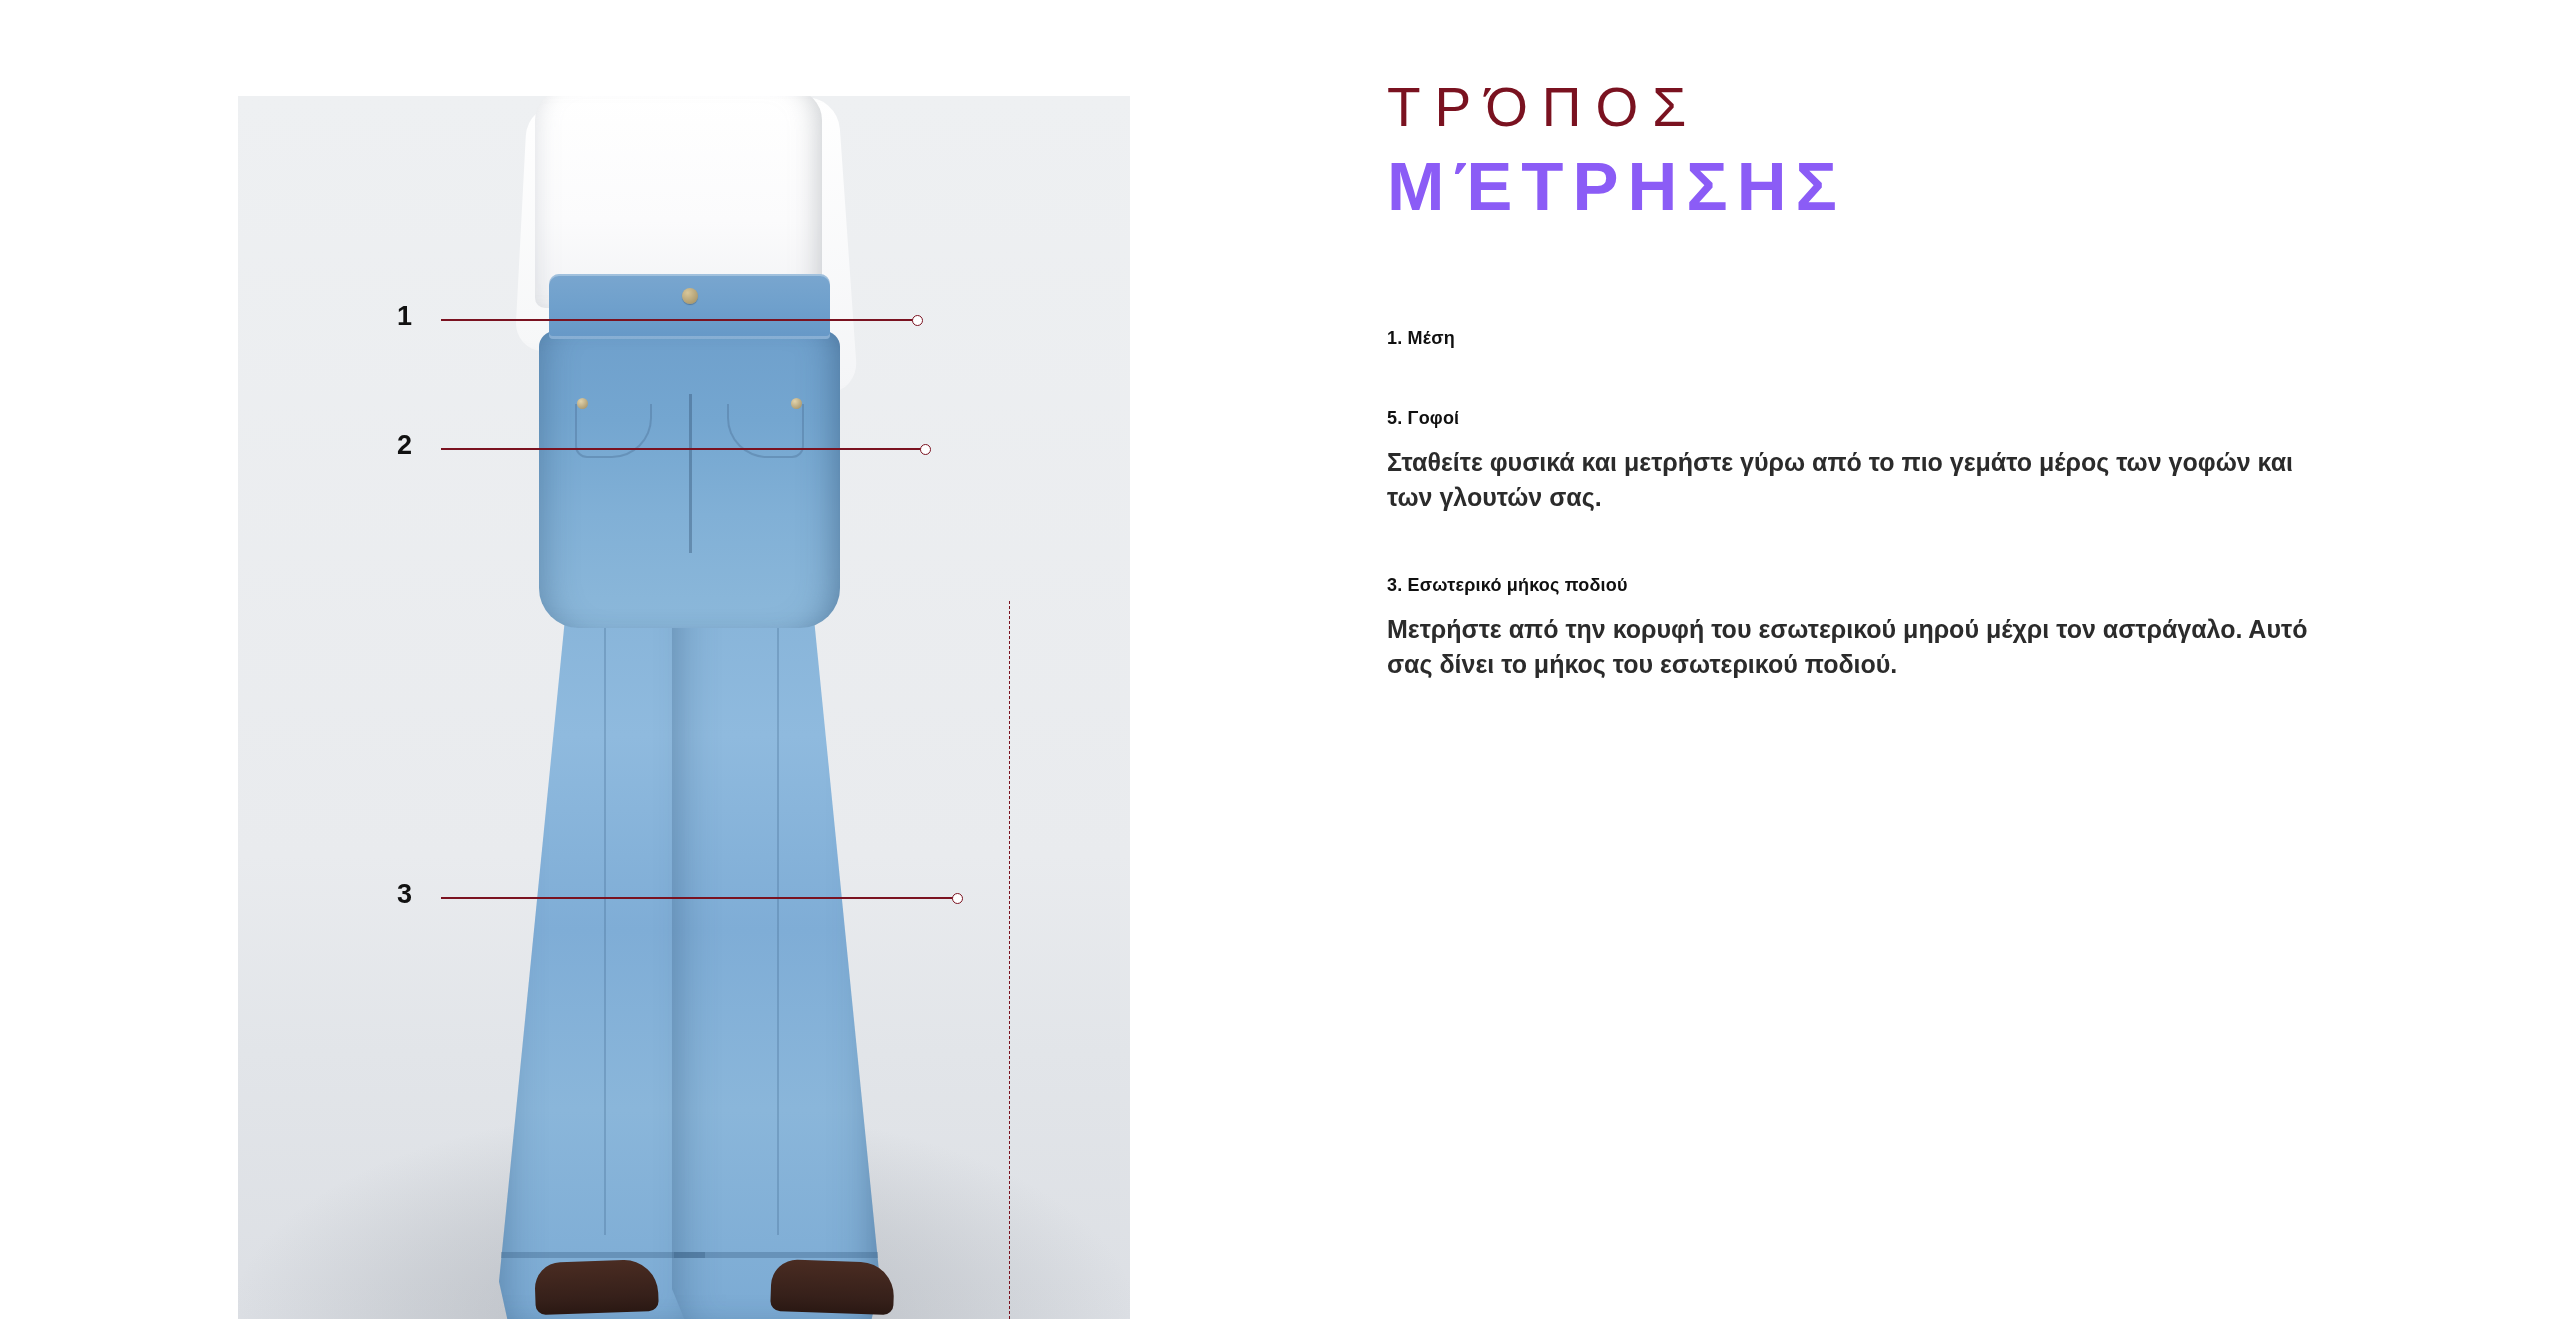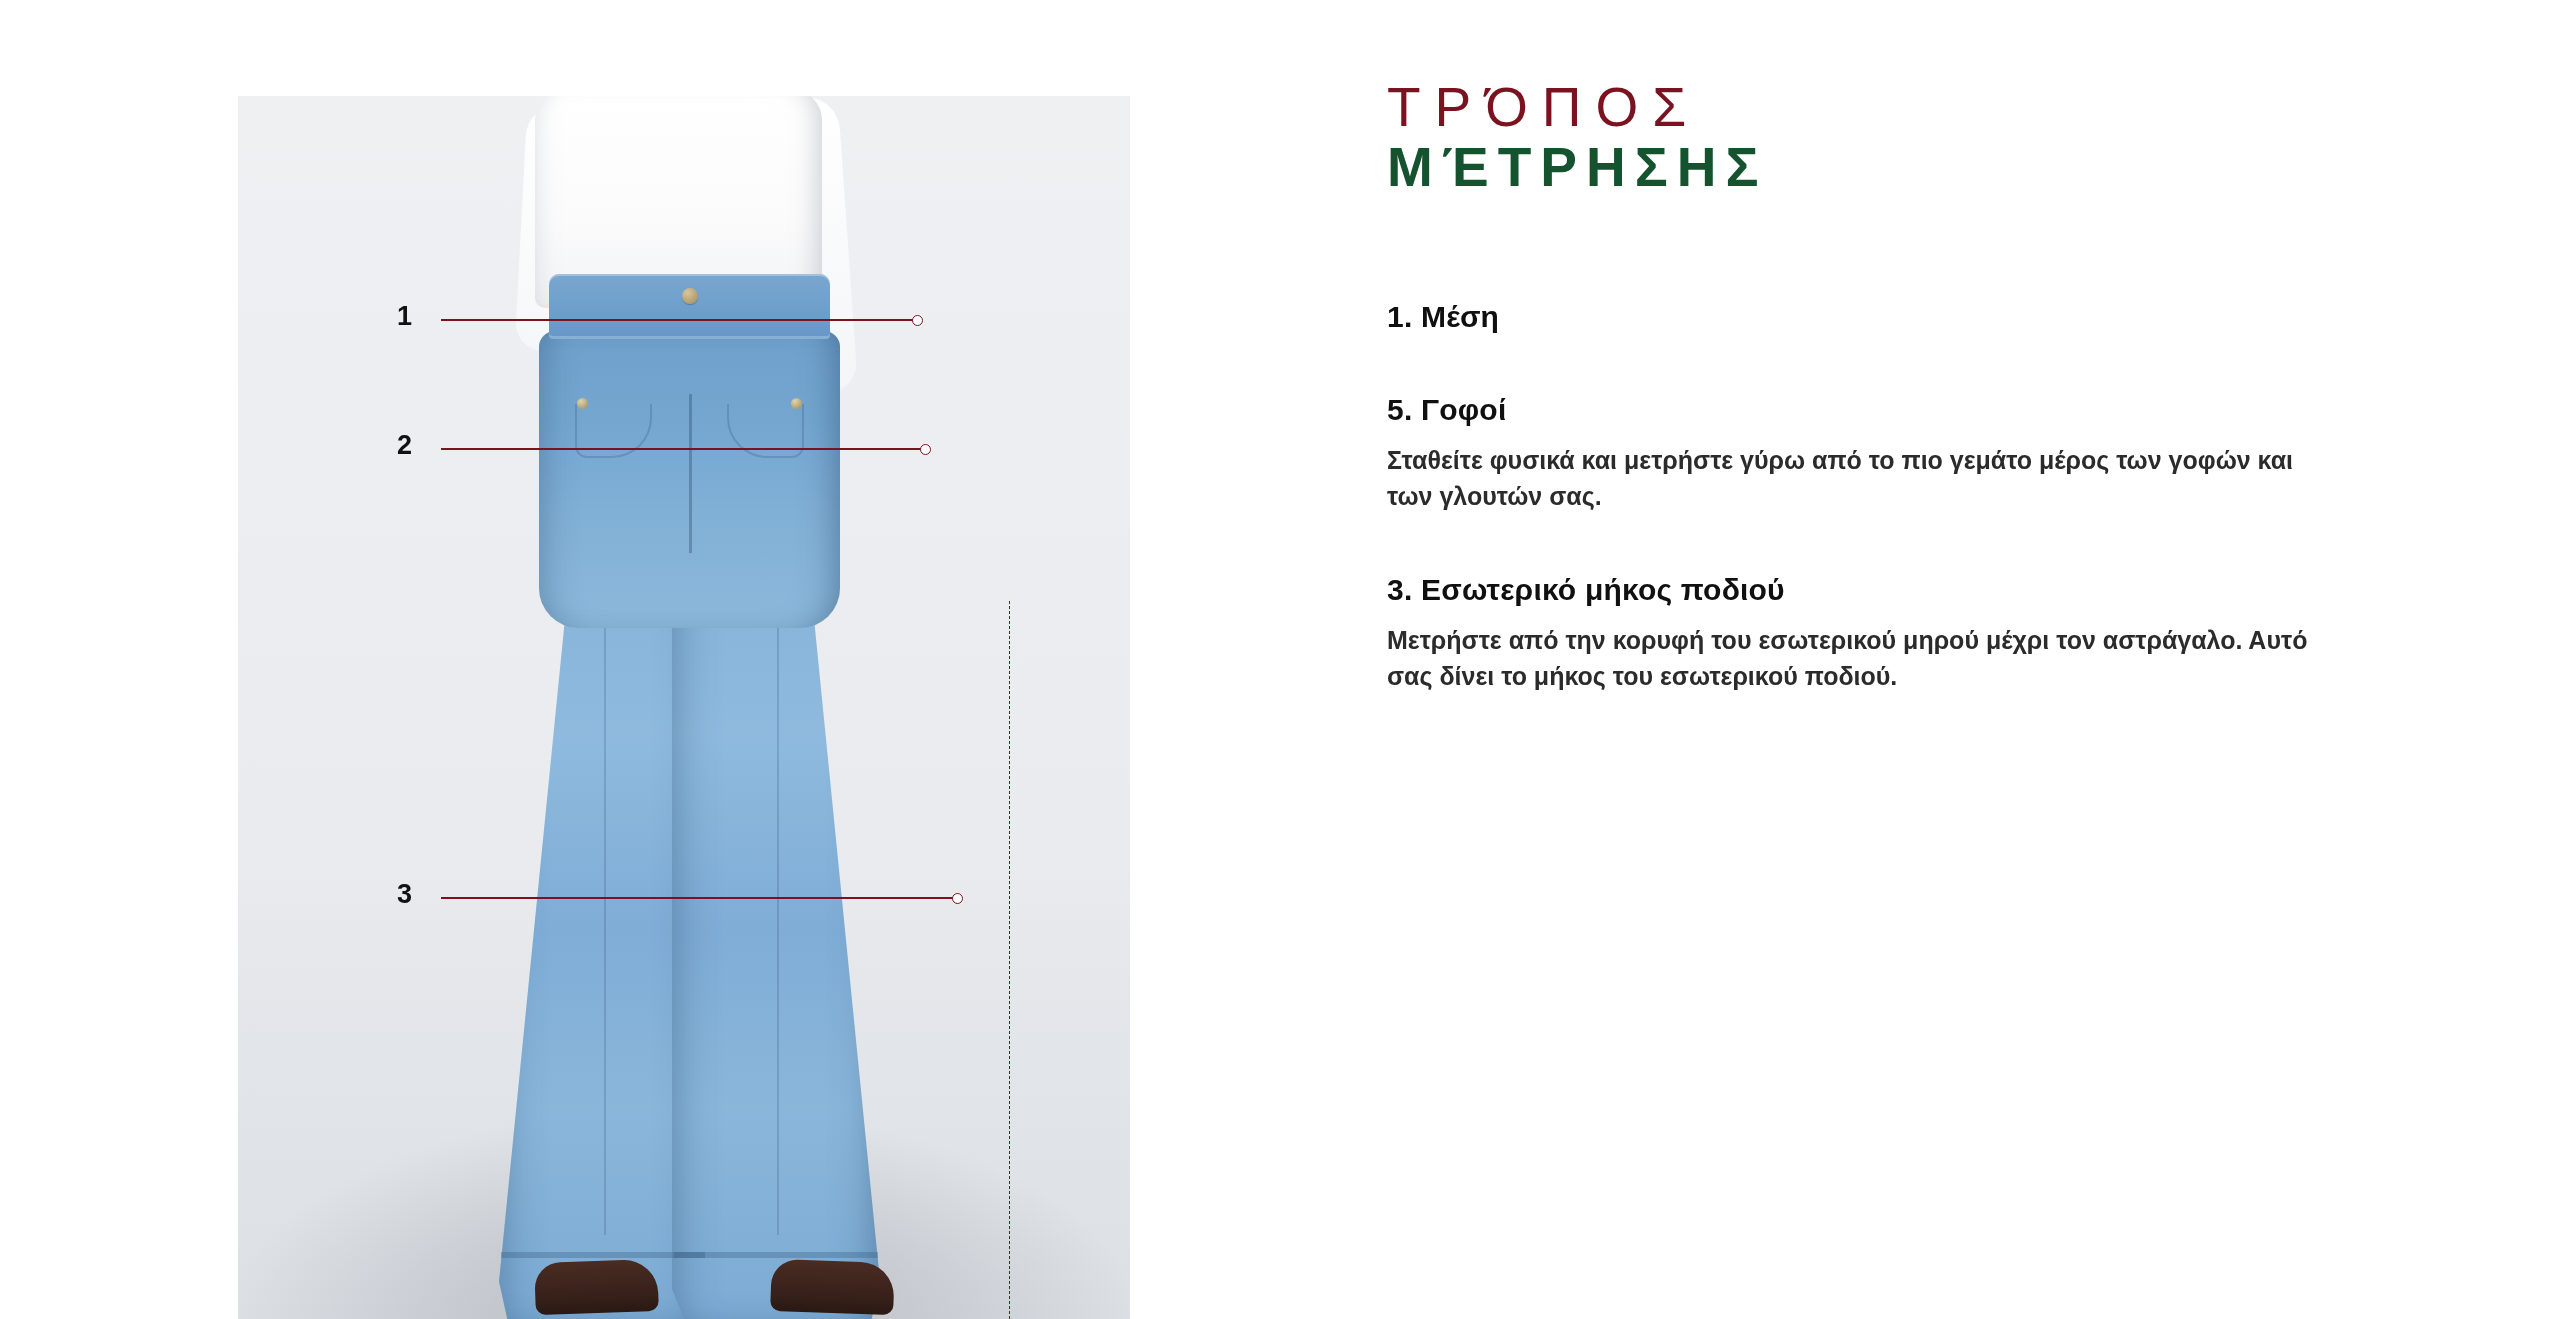--- a/index.html
+++ b/index.html
@@ -263,33 +263,33 @@
   }
   .title-line1 {
     font-size: 55px;
     font-weight: 400;
     letter-spacing: 14px;
     color: #7a1220;
     line-height: 1.05;
     margin: 0;
   }
   .title-line2 {
-    font-size: 55px;
+    font-size: 69px;
     font-weight: 700;
     letter-spacing: 9px;
-    color: #14532d;
+    color: #8b5cf6;
     line-height: 1.1;
-    margin: 0 0 0 0;
+    margin: 12px 0 0 0;
   }
 
   .steps { margin-top: 103px; }
   .step { margin-bottom: 59px; }
   .step:last-child { margin-bottom: 0; margin-top: 39px; }
   .step-title {
-    font-size: 30px;
+    font-size: 18px;
     font-weight: 700;
     color: #101010;
     margin: 0 0 16px 0;
     letter-spacing: 0.2px;
   }
   .step-body {
     font-size: 25px;
     font-weight: 400;
     color: #2b2b2b;
     line-height: 1.42;

